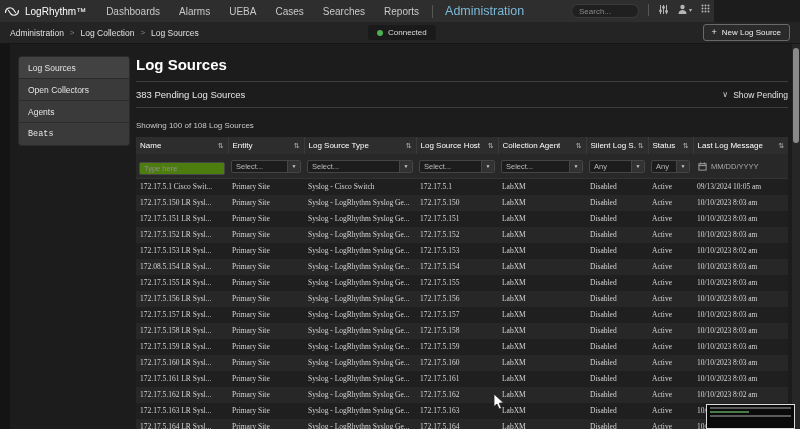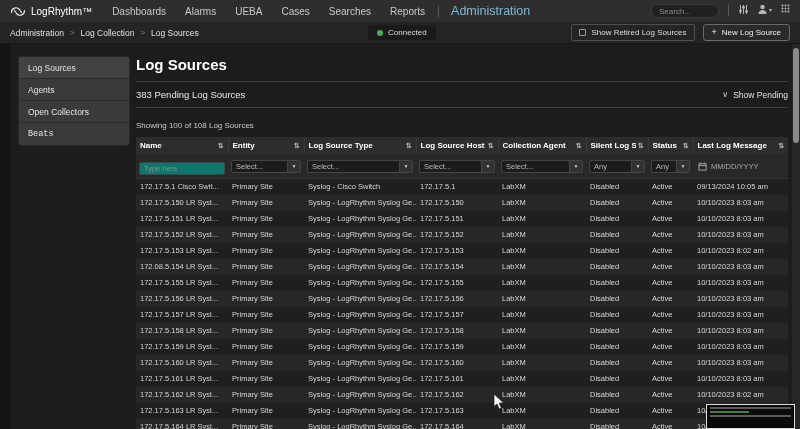--- a/index.html
+++ b/index.html
@@ -1,22 +1,22 @@
 <!DOCTYPE html>
 <html><head>
 <meta charset="utf-8">
 <style>
   * { margin:0; padding:0; box-sizing:border-box; }
   html,body { width:800px; height:429px; background:#1c1c1c; overflow:hidden;
               font-family:"Liberation Sans", sans-serif; }
   #app { position:relative; width:800px; height:429px; }
 
   
-  .topnav { position:absolute; top:0; left:0; width:800px; height:22px; background:#2e2e2e;
-            display:flex; align-items:center; padding:0 10px; }
+  .topnav { position:absolute; top:0; left:0; width:714px; height:22px; background:#2e2e2e;
+            display:flex; align-items:center; padding:0 4px; }
   .logo { display:flex; align-items:center; margin-right:5px; }
   .brand { color:#fff; font-size:10px; margin-right:20px; white-space:nowrap; }
   .mainnav { display:flex; gap:19px; margin-right:13px; }
   .nav-item { color:#c9c9c9; font-size:10px; cursor:pointer; white-space:nowrap; }
   .nav-divider { width:1px; height:13px; background:#555; margin-right:12px; }
   .nav-admin { color:#7cb9d8; font-size:12.5px; white-space:nowrap; }
   .topnav-right { margin-left:auto; display:flex; align-items:flex-start; gap:9px; }
   .search { width:68px; height:14px; background:#202020; border:1px solid #3a3a3a; border-radius:7px;
             color:#bbb; font-size:8px; padding:0 7px; outline:none; font-family:inherit; }
   .search::placeholder { color:#8a8a8a; }
@@ -55,42 +55,42 @@
   
   .main { position:absolute; left:136px; top:50px; width:652px; }
   .page-title { font-size:15px; font-weight:bold; color:#fff; margin-top:6px; }
   .pending-bar { margin-top:8px; padding:7px 0; border-top:1px solid #3d3d3d; border-bottom:1px solid #3d3d3d;
                  display:flex; justify-content:space-between; align-items:center; font-size:9.5px; color:#e8e8e8; }
   .show-pending { display:flex; align-items:center; gap:5px; font-size:8.5px; color:#e0e0e0; cursor:pointer; }
   .chev { font-size:8px; color:#ccc; line-height:1; }
   .showing { margin-top:13px; font-size:8px; color:#c9c9c9; }
 
   .lstable { margin-top:7px; width:652px; border-collapse:collapse; table-layout:fixed; }
-  .lstable th { background:#2d2d2d; color:#fff; font-size:8px; font-weight:bold; text-align:left;
+  .lstable th { background:#2d2d2d; color:#fff; font-size:8px; font-weight:normal; text-align:left;
                 padding:0 4px; height:17px; border-left:1px solid #3a3a3a; overflow:hidden; }
   .lstable th:first-child { border-left:none; }
   .th-inner { display:flex; align-items:center; justify-content:space-between; gap:2px; }
   .th-label { white-space:nowrap; overflow:hidden; }
   .sort { color:#b0b0b0; font-size:7px; flex:0 0 auto; cursor:pointer; }
   .filter-row td { background:#282828; padding:3px; height:19px; border-bottom:1px solid #333; }
-  .f-input { width:100%; height:13px; background:#0f766e; border:1px solid #454545; border-radius:2px;
+  .f-input { width:100%; height:13px; background:#4d7c0f; border:1px solid #454545; border-radius:2px;
              color:#ccc; font-size:7.5px; padding:0 4px; outline:none; font-family:inherit; }
   .f-input::placeholder { color:#8d8d8d; }
   .fselect { display:flex; align-items:center; justify-content:space-between; height:13px; background:#1c1c1c;
              border:1px solid #454545; border-radius:2px; padding-left:4px; color:#b9b9b9; font-size:7.5px;
              cursor:pointer; overflow:hidden; }
   .dd { width:13px; height:100%; display:flex; align-items:center; justify-content:center; font-size:5px;
         color:#ccc; background:#323232; border-left:1px solid #454545; flex:0 0 auto; }
   .fdate { display:flex; align-items:center; gap:4px; color:#a9a9a9; font-size:7.5px; padding-left:2px;
            cursor:pointer; white-space:nowrap; }
   .lstable tbody td { font-size:7.5px; color:#d6d6d6; padding:0 4px; height:16px;
                       white-space:nowrap; overflow:hidden; }
   .lstable tbody tr:nth-child(odd)  { background:#1f1f1f; }
   .lstable tbody tr:nth-child(even) { background:#272727; }
-  .lstable tbody tr { cursor:pointer; }
+  .lstable tbody tr { cursor:pointer;font-family:Liberation Serif, serif; }
 
   
   .vscroll { position:absolute; right:0; top:44px; width:8px; height:385px; background:#262626; }
   .vthumb { position:absolute; top:4px; left:1px; width:6px; height:95px; background:#8a8a8a; border-radius:3px; }
 
   
   .preview { position:absolute; left:706px; top:404px; width:89px; height:25px; background:#0a0a0a;
              border:1px solid #dcdcdc; overflow:hidden; }
   .pline { height:2px; margin:2px 3px 0 3px; background:#5a5a5a; }
   .pline.short { width:45%; background:#4a7a4a; }
@@ -164,37 +164,33 @@
       <span class="sep">&gt;</span>
       <span class="crumb">Log Collection</span>
       <span class="sep">&gt;</span>
       <span class="crumb">Log Sources</span>
     </div>
     <div class="conn-badge">
       <span class="dot"></span>
       <span>Connected</span>
     </div>
     <div class="subbar-actions">
-      <label class="chk">
-        <span class="box"></span>
-        <span>Show Retired Log Sources</span>
-      </label>
       <button class="newbtn">
         <span class="plus">+</span>
         <span>New Log Source</span>
       </button>
     </div>
   </div>
 
   <div class="left-strip"></div>
 
   <aside class="sidebar">
     <div class="side-item active">Log Sources</div>
+    <div class="side-item">Open Collectors</div>
     <div class="side-item">Agents</div>
-    <div class="side-item">Open Collectors</div>
     <div class="side-item">Beats</div>
   </aside>
 
   <main class="main">
     <h1 class="page-title">Log Sources</h1>
 
     <div class="pending-bar">
       <span>383 Pending Log Sources</span>
       <span class="show-pending">
         <span class="chev">∨</span>

